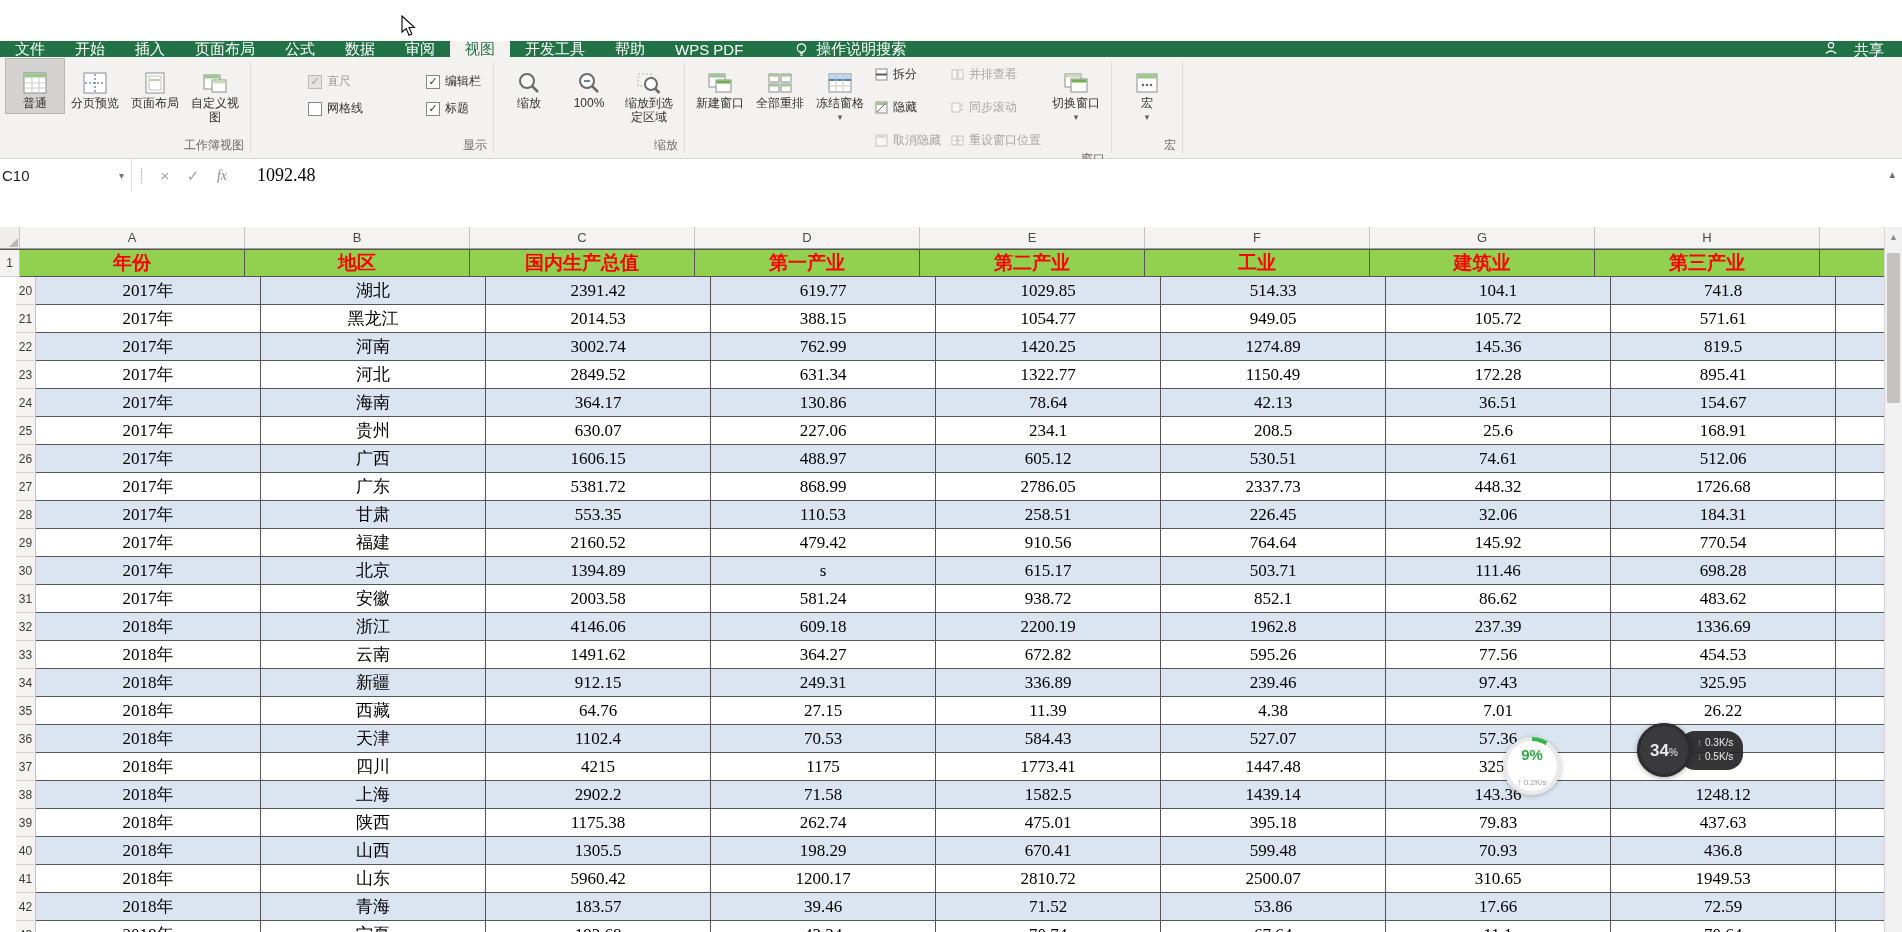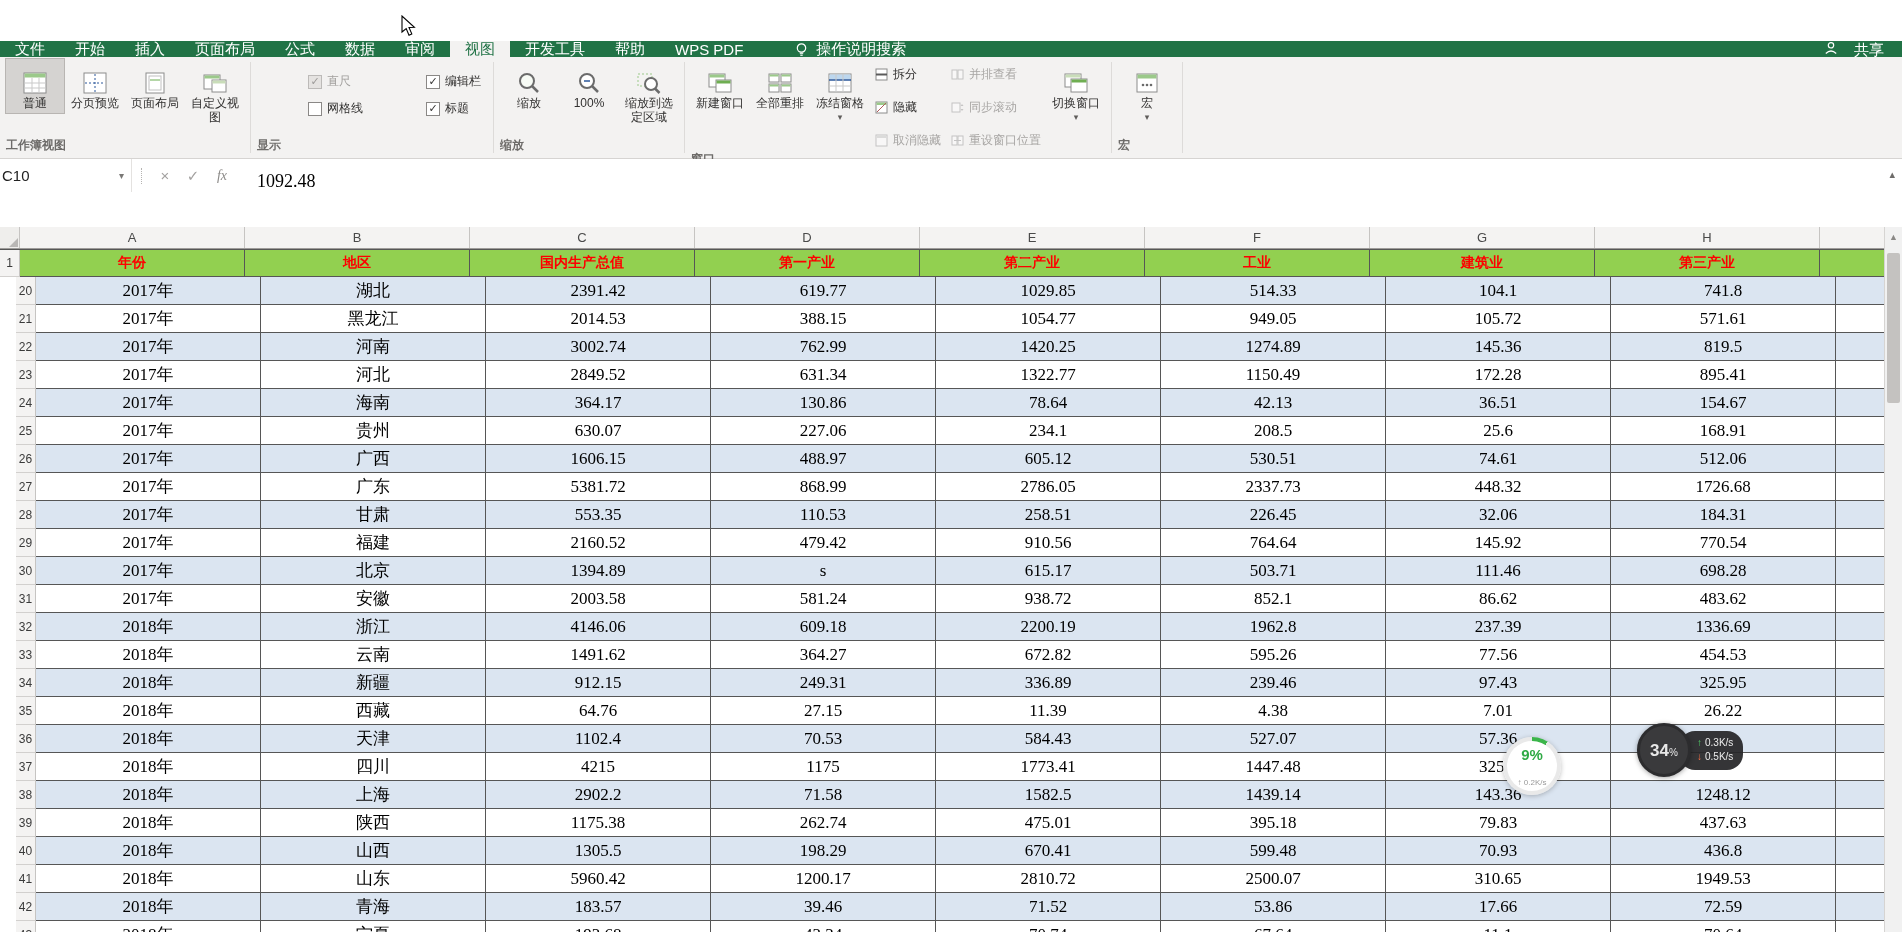--- a/index.html
+++ b/index.html
@@ -12,21 +12,21 @@
   .menu-tab { padding:0 15px; display:flex; align-items:center; white-space:nowrap; cursor:default; }
   .menu-tab.active { background:#f3f2f1; color:#217346; }
   .searchbox { display:flex; align-items:center; gap:7px; margin-left:26px; padding:0 10px; }
   .share { margin-left:auto; padding:0 18px; display:flex; gap:16px; }
 
   
   .ribbon { height:102px; background:#f3f2f1; border-bottom:1px solid #d6d4d2;
     display:flex; align-items:stretch; }
   .rgroup { display:flex; flex-direction:column; padding:2px 6px 0; }
   .rg-content { flex:1; display:flex; align-items:flex-start; gap:2px; }
-  .rg-label { text-align:left; font-size:12px; color:#6e6c6a; padding:1px 0 4px;font-weight:bold; }
+  .rg-label { text-align:right; font-size:12px; color:#6e6c6a; padding:1px 0 4px; }
   .rdivider { width:1px; background:#dddbd9; margin:5px 0; flex:0 0 1px; }
   .bigbtn { width:58px; display:flex; flex-direction:column; align-items:center;
     padding:12px 1px 2px; font-size:12px; color:#323130; text-align:center; line-height:1.15; }
   .bigbtn.selected { background:#d5d3d1; outline:1px solid #b8b5b2; }
   .bigbtn .blabel { margin-top:2px; }
   .dd { font-size:9px; color:#5f5d5b; margin-top:1px; }
   .smallcol { display:flex; flex-direction:column; gap:14px; padding-top:6px; }
   .smallbtn { display:flex; align-items:center; gap:5px; font-size:12px; color:#323130;
     padding:1px 4px; white-space:nowrap; }
   .smallbtn.disabled { color:#a7a5a3; }
@@ -35,21 +35,21 @@
     padding:14px 6px 0 4px; }
   .checkitem { display:flex; align-items:center; gap:5px; font-size:12px; color:#323130; white-space:nowrap;padding-left:47px; }
   .checkitem.disabled { color:#a2a09e; }
   .cb { width:14px; height:14px; border:1px solid #8a8886; background:#fff; flex:0 0 14px;
     display:inline-flex; align-items:center; justify-content:center; font-size:11px; color:#323130; }
   .cb.checked::after { content:"✓"; }
   .cb.disabled { background:#e5e3e1; border-color:#bcbab8; color:#9c9a98; }
 
   
   .formulabar { height:92px; background:#fff; border-bottom:1px solid #cfcdcb; position:relative; }
-  .fb-top { height:33px; display:flex; align-items:flex-end; }
+  .fb-top { height:33px; display:flex; align-items:center; }
   .namebox { width:132px; height:100%; display:flex; align-items:center; padding-left:2px;
     font-size:15px; color:#222; border-right:1px solid #e4e2e0; }
   .nb-caret { margin-left:auto; padding:0 7px; color:#7a7876; font-size:10px; }
   .fb-btns { display:flex; align-items:center; height:100%; color:#a3a1a0; }
   .fb-sep { width:1px; height:16px; border-left:1px dotted #b5b3b1; margin:0 9px; }
   .fb-x,.fb-check { width:28px; text-align:center; font-size:15px; }
   .fb-fx { width:30px; text-align:center; font-size:14px; font-style:italic;
     font-family:"Liberation Serif","DejaVu Serif",serif; color:#8c8a88; }
   .fb-value { font-size:18px; color:#000; padding-left:20px;
     font-family:"Liberation Serif","DejaVu Serif",serif; }
@@ -70,21 +70,21 @@
   .grow { display:flex; height:28px; flex:0 0 28px; width:1884px; }
   .rownum { flex:0 0 20px; background:#f4f3f2; border-right:1px solid #c6c4c2;
     border-bottom:1px solid #d2d0ce; font-size:12px; color:#3a3a3a;
     display:flex; align-items:center; justify-content:center; overflow:hidden; }
   .cell { flex:0 0 225px; border-right:1px solid #565656; border-bottom:1px solid #565656;
     display:flex; align-items:center; justify-content:center; font-size:17px; color:#000;
     background:#fff; overflow:hidden; white-space:nowrap;
     font-family:"Liberation Serif","DejaVu Serif",serif; }
   .cell.extra { flex:0 0 64px; border-right:none; justify-content:flex-end; padding-right:2px; }
   .grow.banded .cell { background:#dbe5f1; }
-  .grow.headrow .cell { background:#92d050; color:#fe0000; font-weight:bold; font-size:14px; }
+  .grow.headrow .cell { background:#92d050; color:#fe0000; font-weight:bold; font-size:19px; }
   .grow.headrow { border-top:1px solid #565656; }
   .rows-wrap { overflow:hidden; height:656px;padding-left:16px; }
 
   
   .vscroll { position:absolute; right:0; top:0; bottom:0; width:18px; background:#f1f1f1;
     border-left:1px solid #d6d4d2; }
   .vs-arrow { height:20px; display:flex; align-items:center; justify-content:center;
     font-size:9px; color:#8a8886; }
   .vs-thumb { position:absolute; left:2px; right:2px; top:26px; height:150px;
     background:#c4c2c0; border-radius:2px; }

